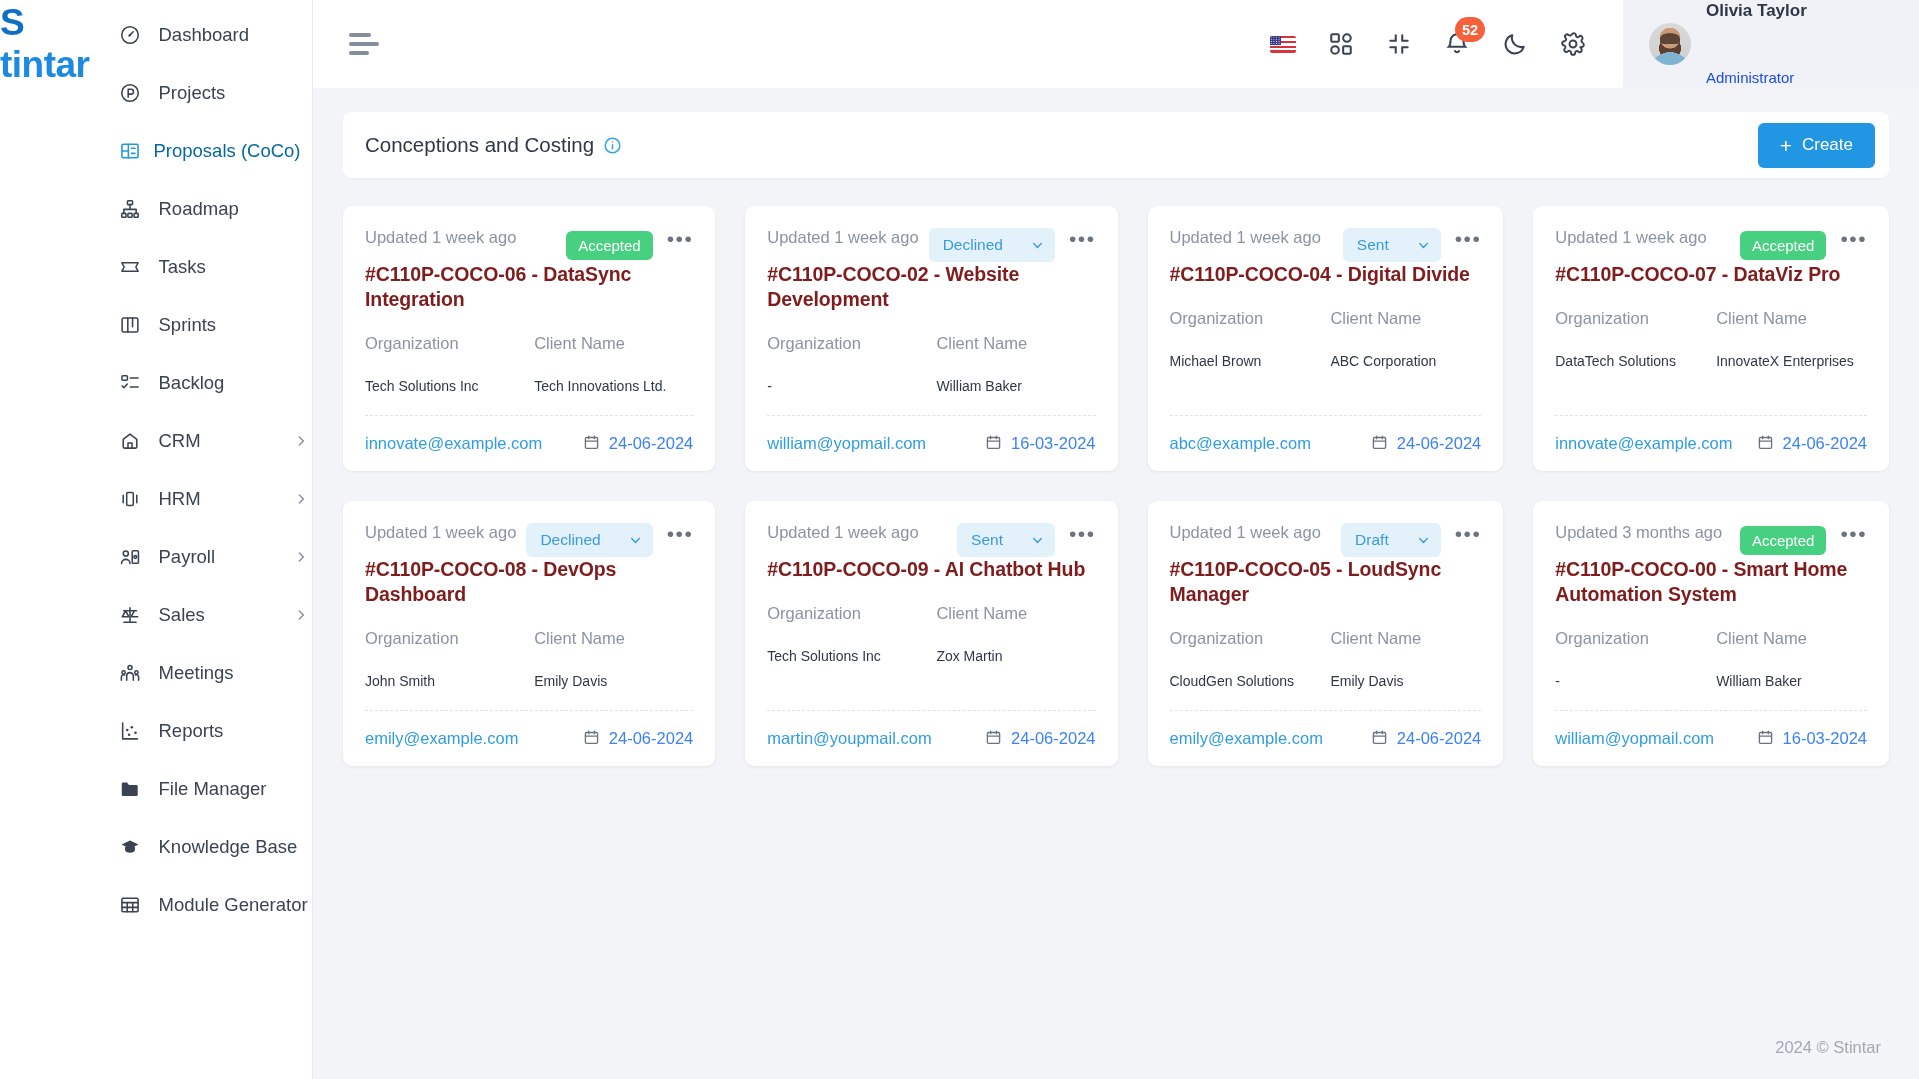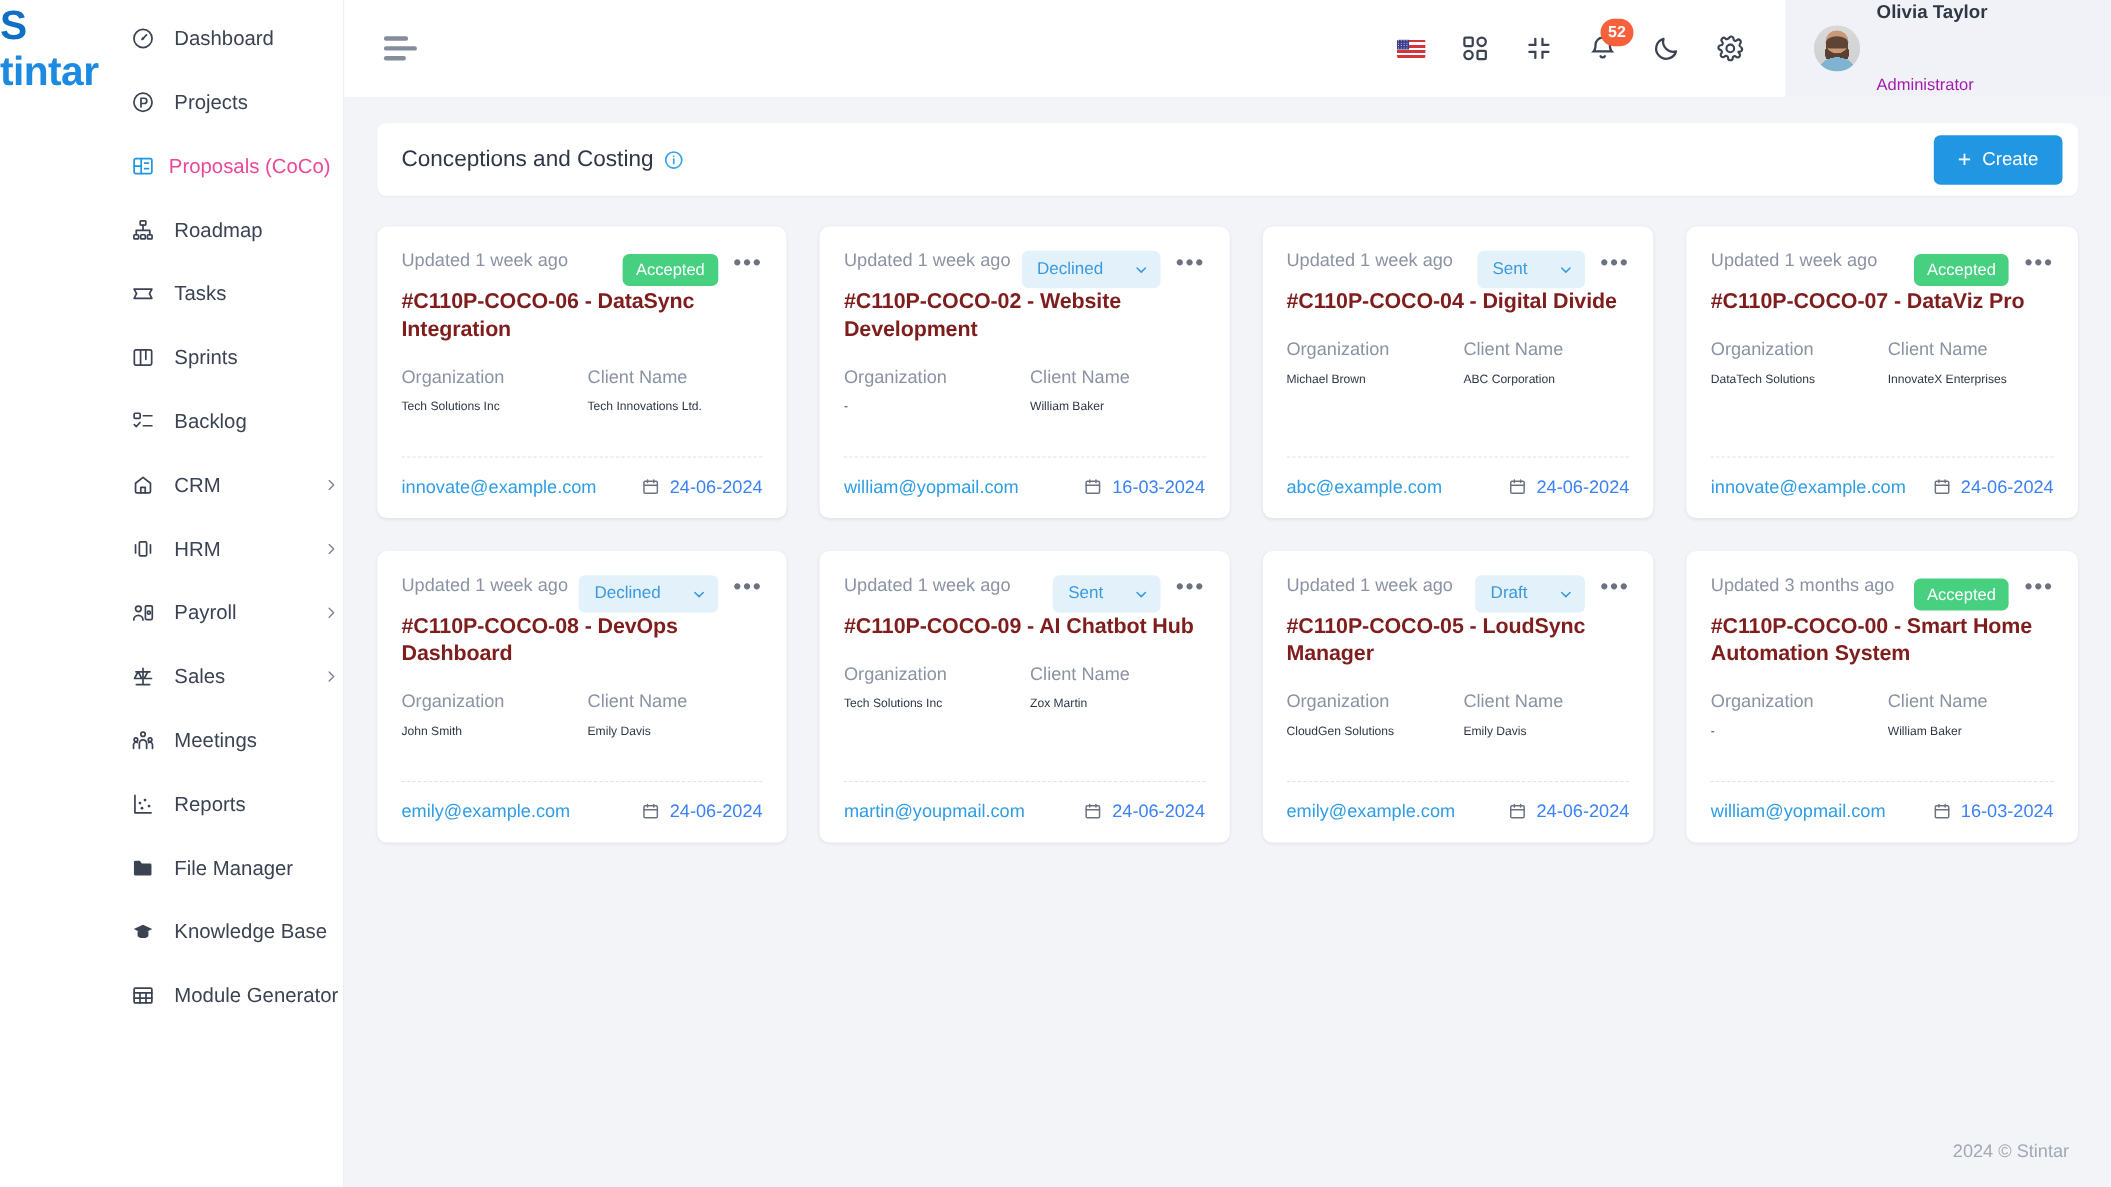--- a/index.html
+++ b/index.html
@@ -28,21 +28,21 @@
   }
   .nav { padding-top: 6px; display: flex; flex-direction: column; }
   .nav-item {
     display: flex; align-items: center; gap: 17px;
     height: 58px; padding: 0 30px 0 28px;
     color: #3b4353; font-size: 18.5px; cursor: pointer;
     position: relative;
   }
   .nav-item .ic { width: 24px; height: 24px; display:flex; align-items:center; justify-content:center; flex-shrink:0; }
   .nav-item .ic svg { width: 22px; height: 22px; display:block; }
-  .nav-item.active { color: #ec4899; gap: 12px; }
+  .nav-item.active { color: #0369a1; gap: 12px; }
   .nav-item.active .ic svg { stroke: #2196e3; }
   .nav-item .label { white-space: nowrap; }
   .nav-item .chev { margin-left: auto; width: 14px; height: 14px; color:#7b8495; }
   .nav-item .chev svg { width: 14px; height: 14px; display:block; }
   .nav-dash { padding: 6px 0 0 30px; color:#3b4353; font-size: 18px; }
 
   
   .main { flex: 1; display: flex; flex-direction: column; min-width: 0; background:#f3f4f7; }
 
   .topbar {
@@ -81,21 +81,21 @@
                 radial-gradient(circle at 50% 60%, #5b4032 0 33%, transparent 34%),
                 linear-gradient(#d9d9d9,#cfcfcf);
     position:relative;
   }
   .avatar::after{
     content:""; position:absolute; left:26%; top:24%; width:48%; height:26%;
     background:#5d4435; border-radius:50% 50% 20% 20%;
   }
   .user-meta { display:flex; flex-direction:column; line-height:1.25; }
   .user-name { font-size:17px; color:#2f3747; font-weight:bold; }
-  .user-role { font-size:15px; color:#a21caf;margin-top:48px; }
+  .user-role { font-size:15px; color:#1d4ed8;margin-top:48px; }
 
   
   .content { flex:1; padding: 24px 30px 0 30px; overflow:hidden; }
   .panel {
     background:#fff; border-radius:8px; height:66px;
     display:flex; align-items:center; padding: 0 14px 0 22px;
     box-shadow: 0 1px 2px rgba(16,24,40,0.04);
   }
   .panel-title { font-size:20.5px; color:#2f3747; display:flex; align-items:center; gap:9px; }
   .info-ic { width:19px; height:19px; color:#35a3ea; display:flex; }
@@ -131,21 +131,21 @@
   .pill-select .cd { width:13px; height:13px; display:block; }
   .dots { color:#6b7280; font-size:21px; letter-spacing:1.5px; line-height:1;
           padding-left:4px; cursor:pointer; user-select:none; }
   .card-title {
     font-size:19.5px; color:#7f1d1d; font-weight:bold; line-height:1.28;
     letter-spacing:-0.1px;
   }
   .meta-row { display:flex; margin-top:22px; gap:10px; }
   .meta-col { flex:1; min-width:0; }
   .meta-label { font-size:16.5px; color:#8b93a3; }
-  .meta-value { font-size:11px; color:#2f3747; margin-top:10px; line-height:1.28; }
+  .meta-value { font-size:14px; color:#2f3747; margin-top:25px; line-height:1.28; }
   .card-foot {
     margin-top:auto; border-top:1px dashed #dfe2e9;
     display:flex; align-items:center; height:56px; gap:14px;
   }
   .email { color:#2f9de4; font-size:16.5px; cursor:pointer; white-space:nowrap; }
   .date-wrap { margin-left:auto; display:flex; align-items:flex-start; gap:9px; color:#3b82f6; font-size:16.5px; }
   .date-wrap svg { width:17px; height:17px; display:block; }
 
   .footer { height:64px; display:flex; align-items:center; justify-content:flex-end;
             padding-right:38px; color:#a1a8b6; font-size:16.5px; flex-shrink:0; }

